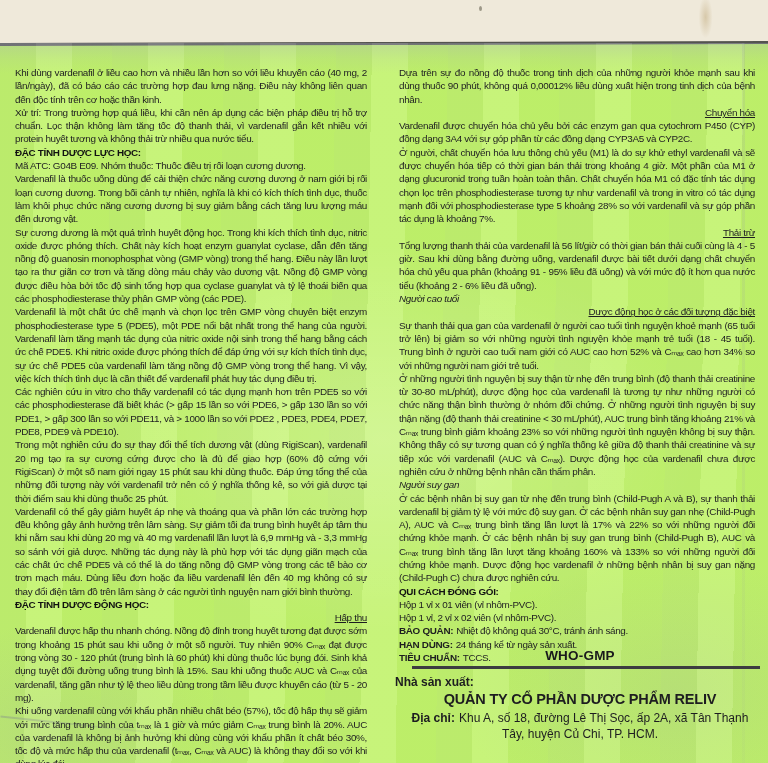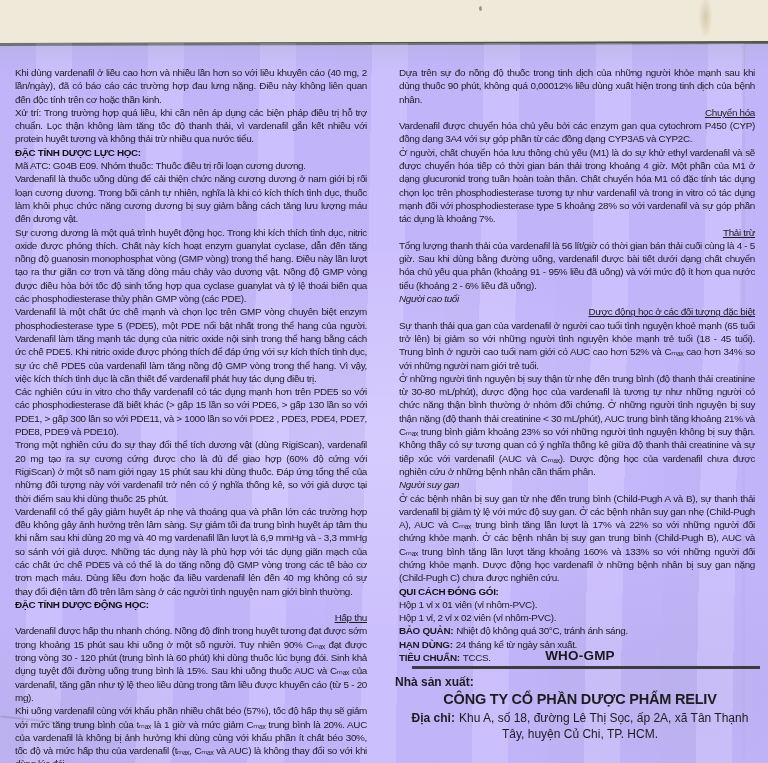--- a/index.html
+++ b/index.html
@@ -1,18 +1,18 @@
 <!DOCTYPE html>
 <html><head>
 <meta charset="utf-8">
 <style>
   html,body { margin:0; padding:0; background:#888; }
   .page {
     position:relative; width:768px; height:763px; overflow:hidden;
-    background:#c4b5fd;
+    background:#bef264;
     font-family:"Liberation Sans","DejaVu Sans",sans-serif;
     color:#1d1d20;
   }
   
   .top-band { position:absolute; top:0; left:0; width:768px; height:43px; background:#efe9da; }
   .band-stain { position:absolute; top:0; left:690px; width:26px; height:43px;
     background:radial-gradient(ellipse 10px 30px at 60% 40%, rgba(170,140,80,.35), transparent 70%); }
   .band-speck { position:absolute; top:6px; left:479px; width:3px; height:5px; background:rgba(90,85,70,.55); border-radius:50%; }
   .paper-edge { position:absolute; top:42px; left:-2px; width:772px; height:3px; background:#54544f; transform:rotate(-0.15deg); }
   
@@ -99,18 +99,18 @@
       <div class="blk pl">Hộp 1 vỉ, 2 vỉ x 02 viên (vỉ nhôm-PVC).</div>
       <div class="blk pl"><b>BẢO QUẢN:</b><span class="lblval">Nhiệt độ không quá 30°C, tránh ánh sáng.</span></div>
       <div class="blk pl"><b>HẠN DÙNG:</b><span class="lblval">24 tháng kể từ ngày sản xuất.</span></div>
       <div class="blk pl"><b>TIÊU CHUẨN:</b><span class="lblval">TCCS.</span></div>
     </div>
 
   <div class="footer">
     <div class="who-gmp">WHO-GMP</div>
     <div class="footer-rule"></div>
     <div class="mfr-label">Nhà sản xuất:</div>
-    <div class="company">CÔNG TY CỔ PHẦN DƯỢC PHẨM RELIV</div>
+    <div class="company">QUẢN TY CỔ PHẦN DƯỢC PHẨM RELIV</div>
     <div class="address">
       <b>Địa chỉ:</b><span class="lblval">Khu A, số 18, đường Lê Thị Sọc, ấp 2A, xã Tân Thạnh Tây, huyện Củ Chi, TP. HCM.</span>
     </div>
   </div>
 </div>
 
 </body></html>

